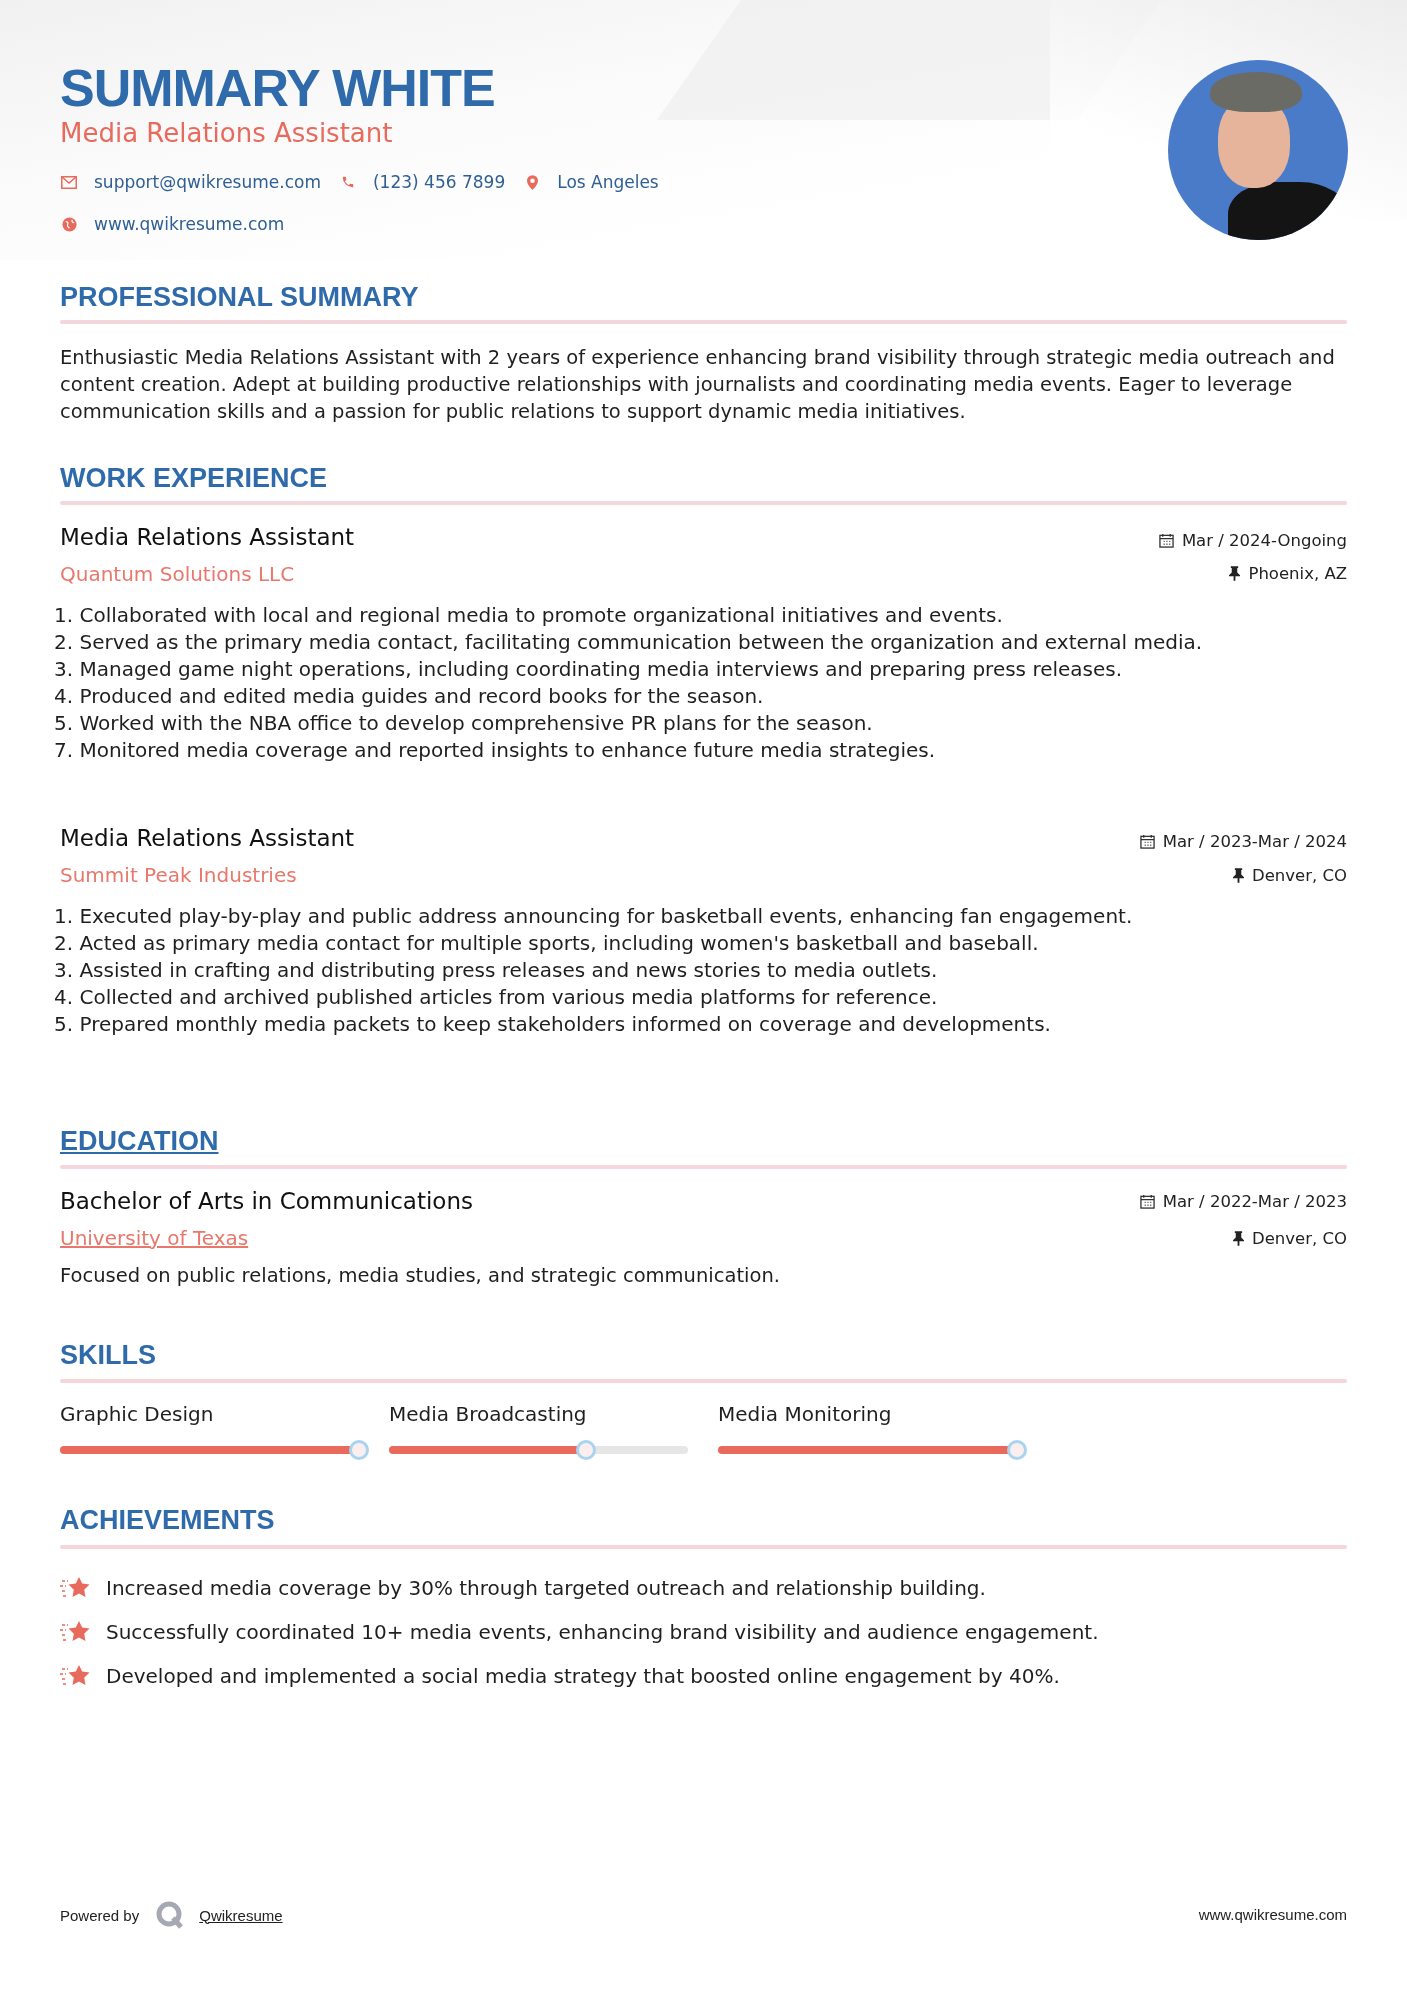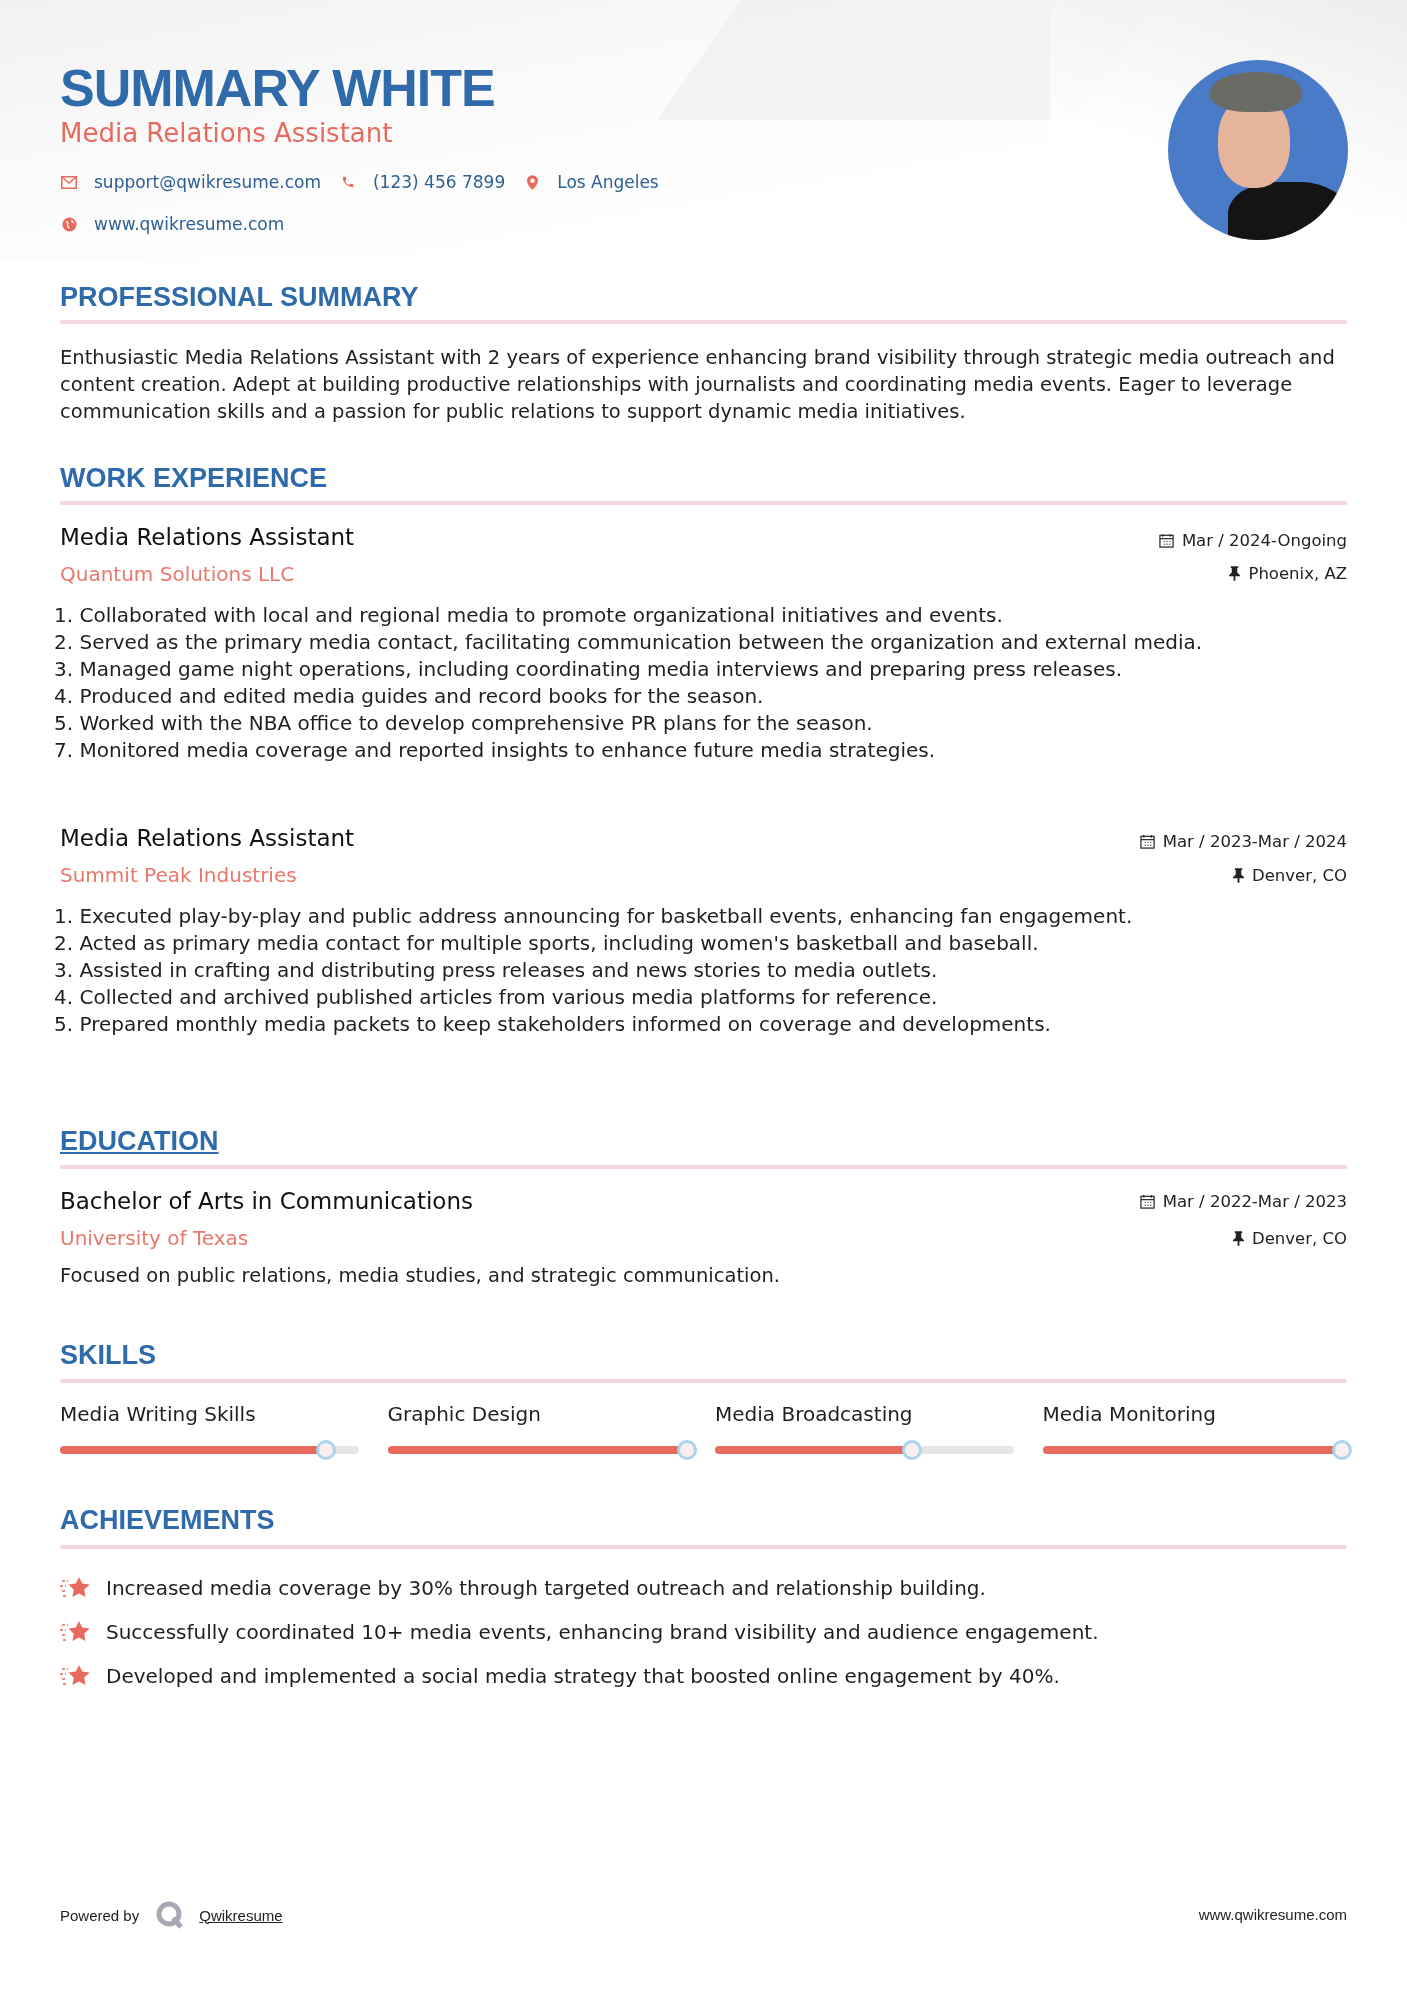--- a/index.html
+++ b/index.html
@@ -187,41 +187,34 @@
   <div class="job-title" style="top:1188px;">Bachelor of Arts in Communications</div>
   <div class="meta" style="top:1192px;">
     <span class="m-icon">
       <svg width="15" height="15" viewBox="0 0 16 16">
           <rect x="1" y="2.5" width="14" height="12.5" fill="none" stroke="#333" stroke-width="1.4"></rect>
           <path d="M1 6h14M4 1v3M12 1v3M5 9h1M8 9h1M11 9h1M5 12h1M8 12h1M11 12h1" stroke="#333" stroke-width="1.4"></path>
         </svg>
     </span>
     <span>Mar / 2022-Mar / 2023</span>
   </div>
-  <div class="company" style="top:1226px;">University of Texas</div>
+  <div class="company" style="top:1226px;text-decoration:underline;">University of Texas</div>
   <div class="meta" style="top:1229px;">
     <span class="m-icon">
       <svg width="11" height="15" viewBox="0 0 12 16">
           <path fill="#222" d="M2 0h8v2H9v5l3 3v1H7v5H5v-5H0v-1l3-3V2H2z"></path>
         </svg>
     </span>
     <span>Denver, CO</span>
   </div>
   <div class="para" style="top:1262px;">Focused on public relations, media studies, and strategic communication.</div>
 
   <div class="section-title" style="top:1340px;">SKILLS</div>
   <div class="divider" style="top:1379px;"></div>
   <div class="skills">
-    <div class="skill">
-      <div class="skill-label">Media Writing Skills</div>
-      <div class="skill-track">
-        <div class="skill-fill" style="width: 89%;"></div>
-        <div class="skill-knob" style="left: 89%;"></div>
-      </div>
-    </div>
     <div class="skill">
       <div class="skill-label">Graphic Design</div>
       <div class="skill-track">
         <div class="skill-fill" style="width: 100%;"></div>
         <div class="skill-knob" style="left: 100%;"></div>
       </div>
     </div>
     <div class="skill">
       <div class="skill-label">Media Broadcasting</div>
       <div class="skill-track">

